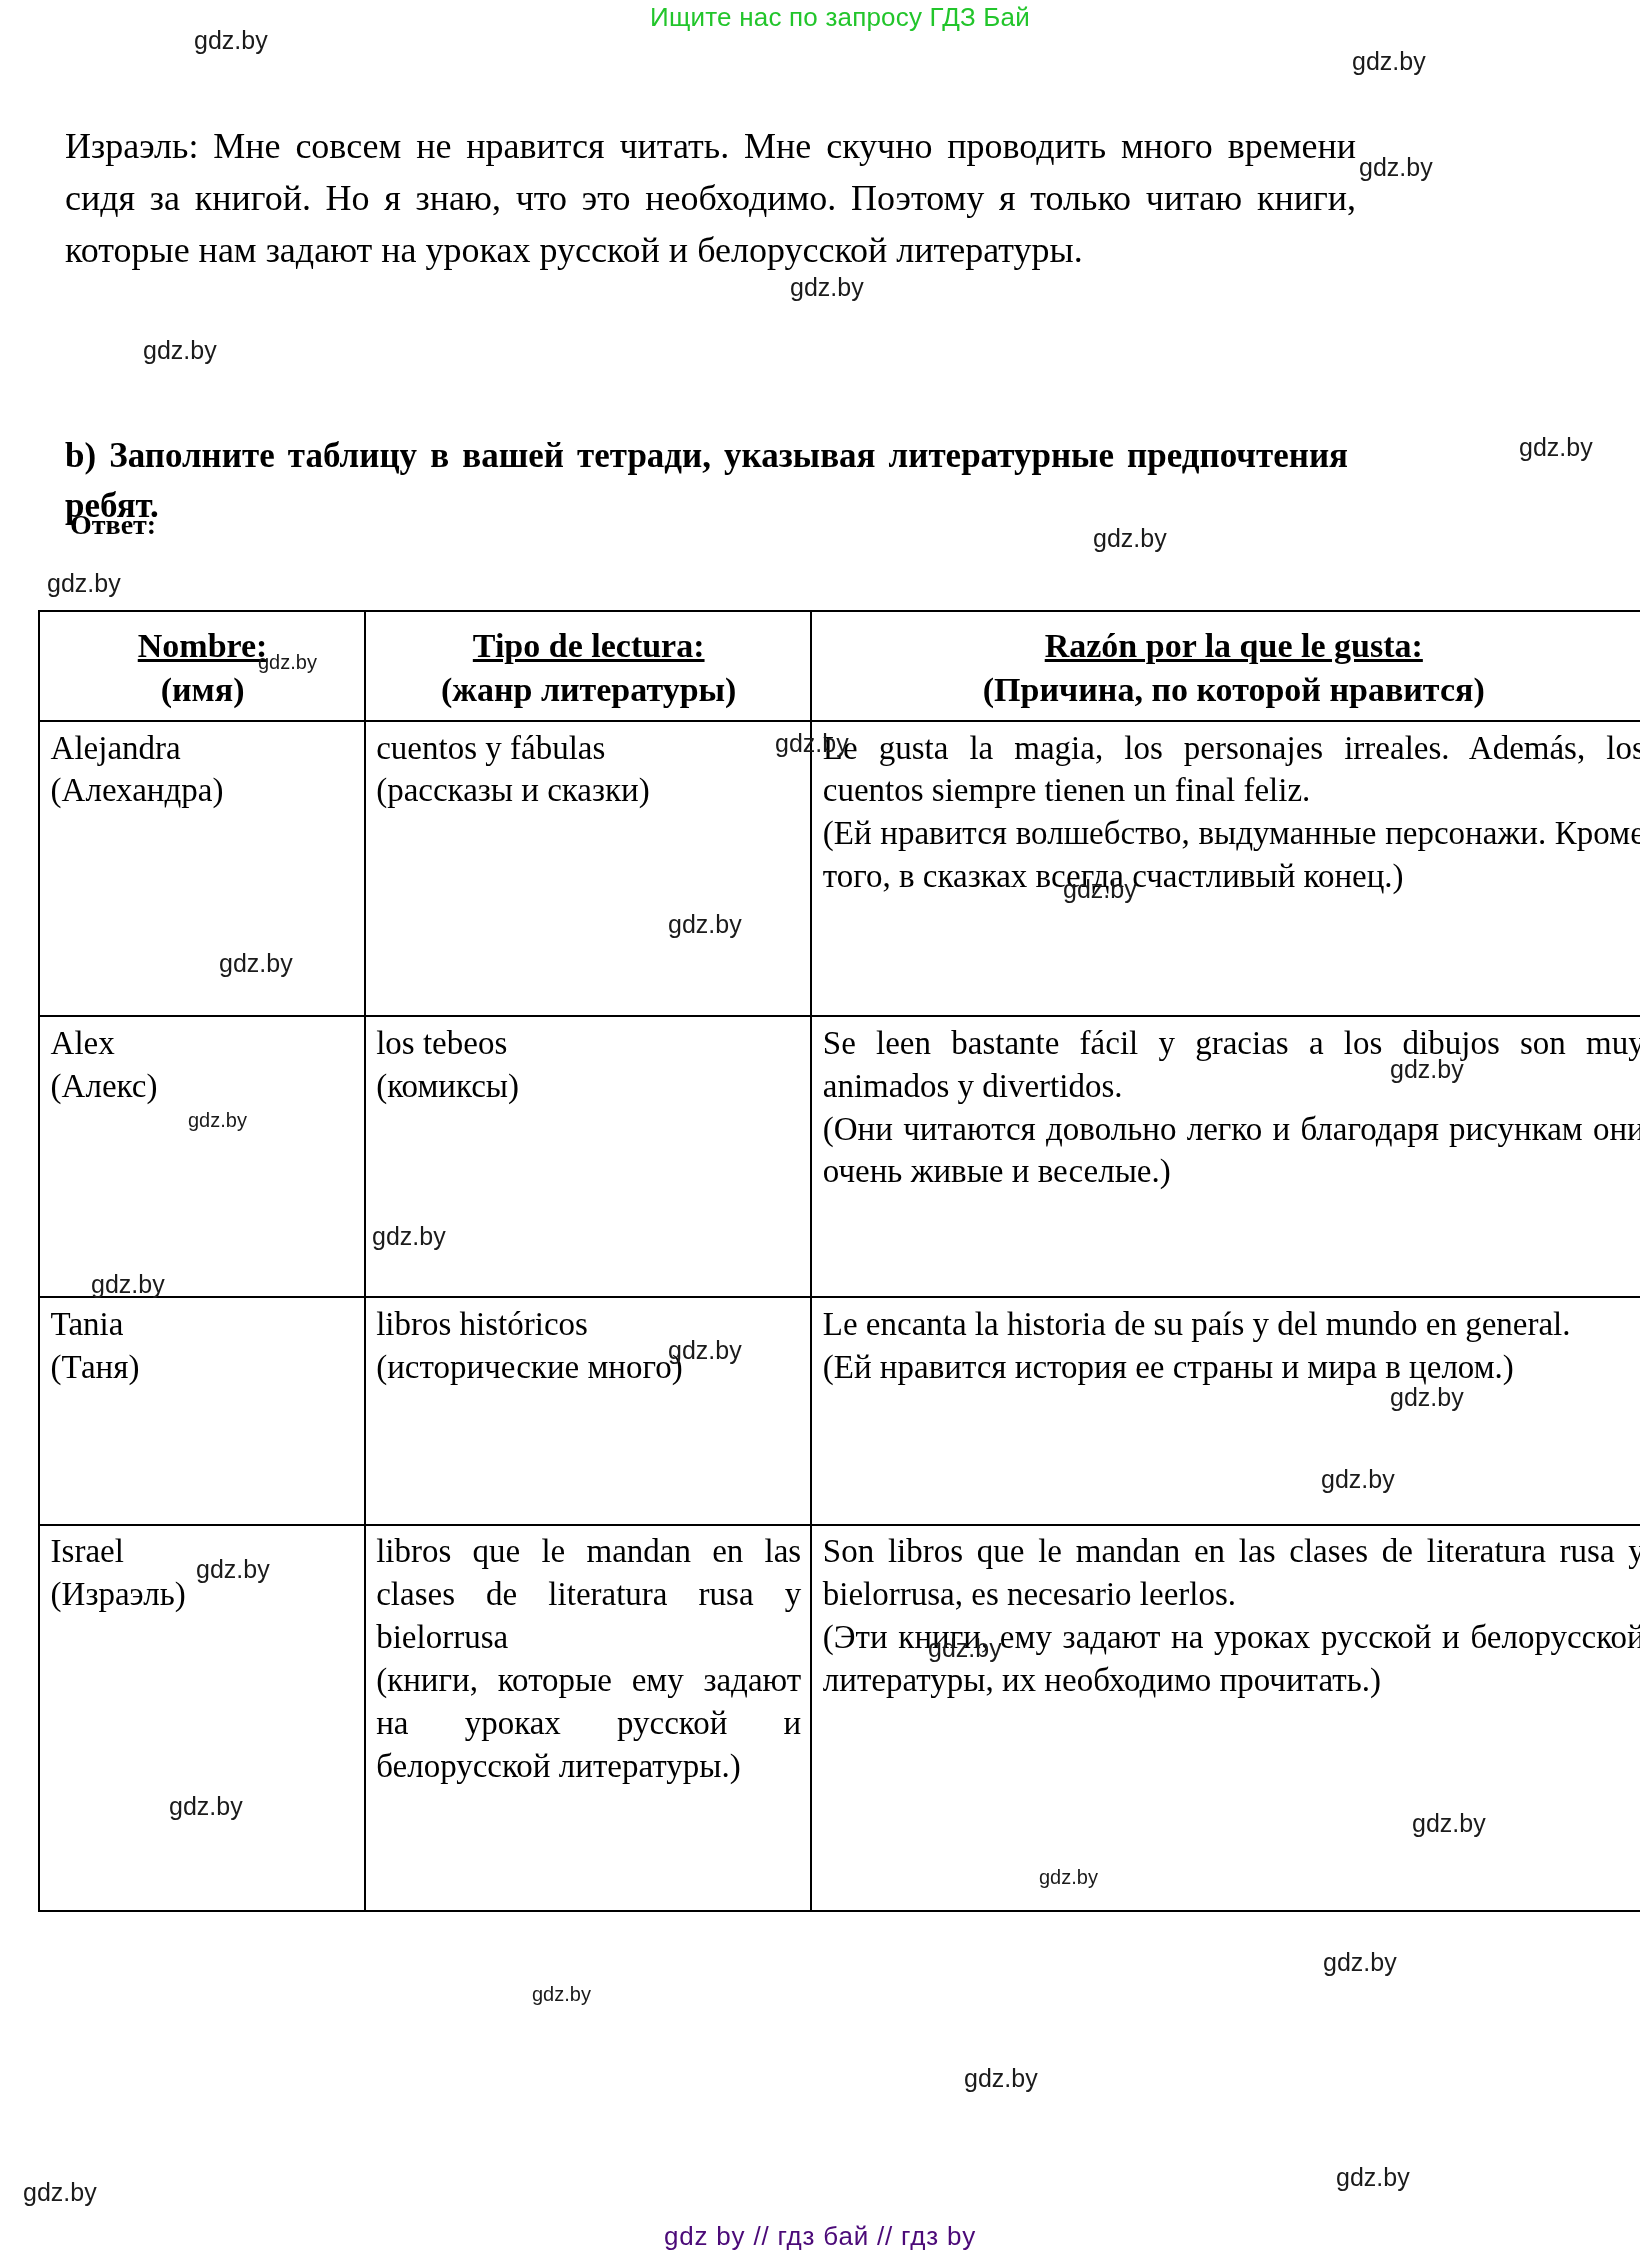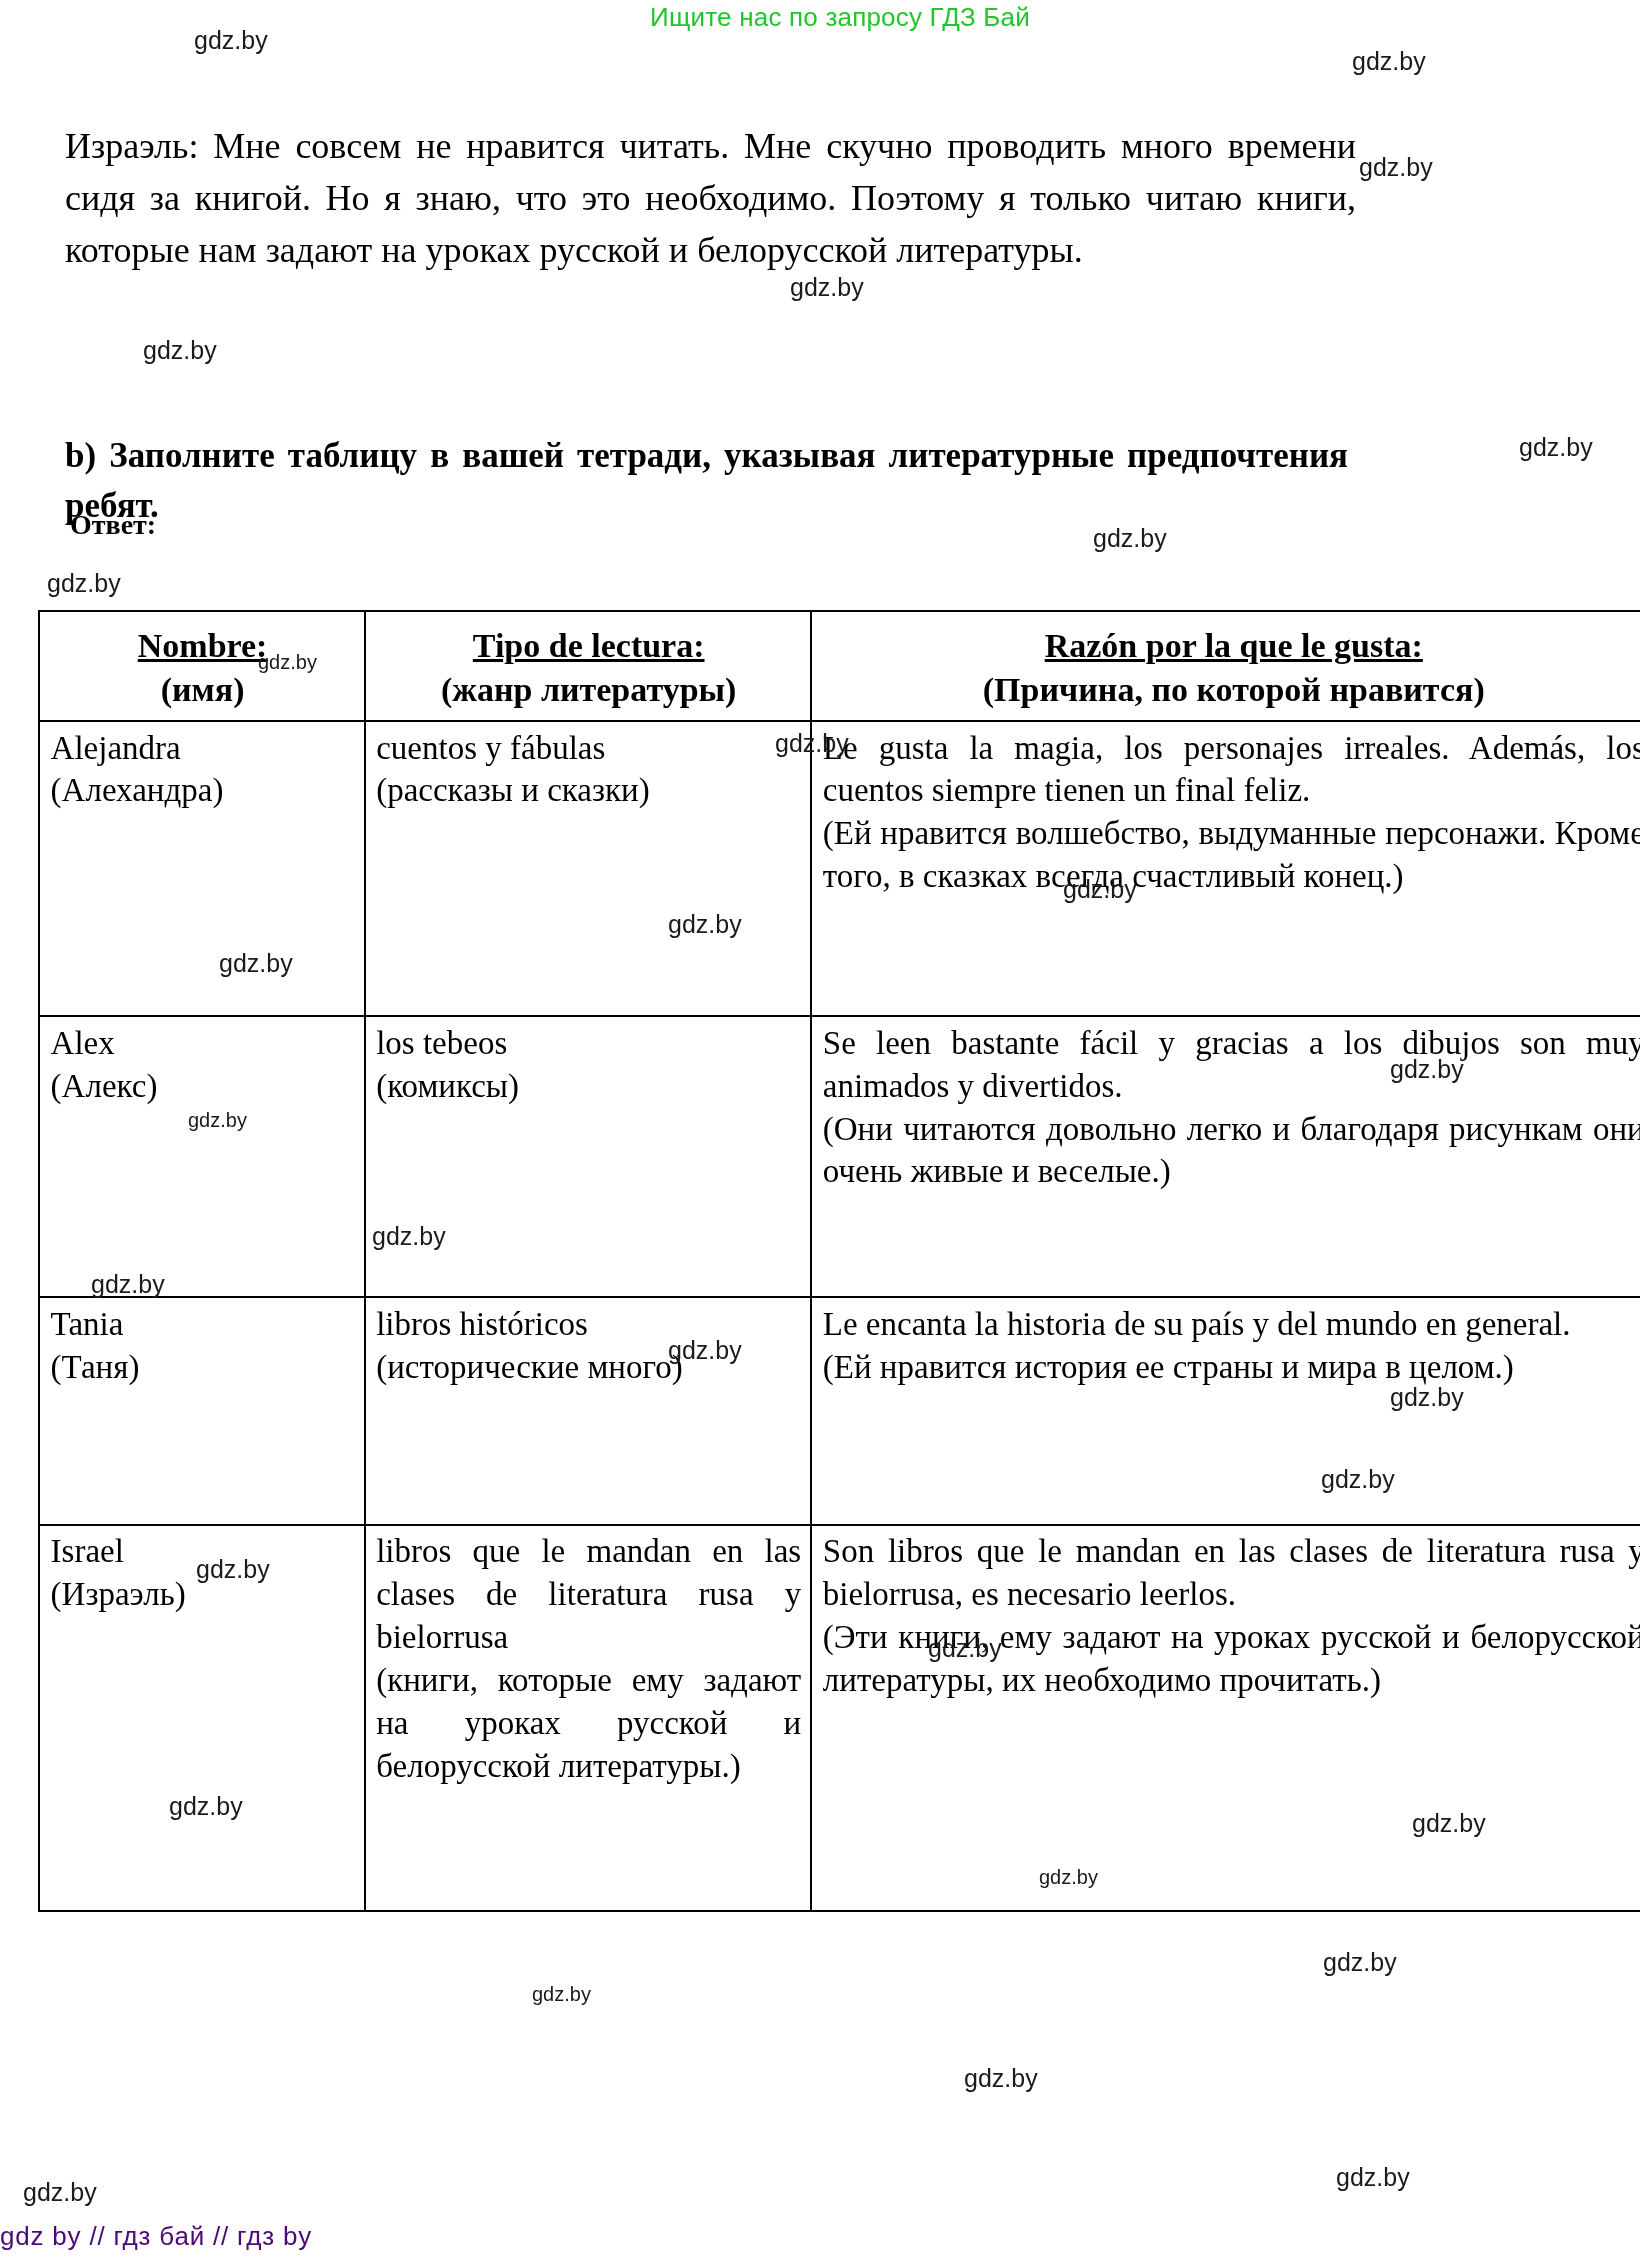--- a/index.html
+++ b/index.html
@@ -131,20 +131,21 @@
   tr[data-name="table-row"]:nth-child(2) td { height: 267px; }
   tr[data-name="table-row"]:nth-child(3) td { height: 213px; }
   tr[data-name="table-row"]:nth-child(4) td { height: 372px; }
 
   
   .footer-line {
     position: absolute;
     left: 0;
     top: 2221px;
     width: 1640px;
+    text-align: center;
     font-family: "Liberation Sans", "DejaVu Sans", sans-serif;
     font-size: 26px;
     color: #4b0a78;
     letter-spacing: 0.8px;
   }
 
   
   .watermark {
     position: absolute;
     font-family: "Liberation Sans", "DejaVu Sans", sans-serif;

